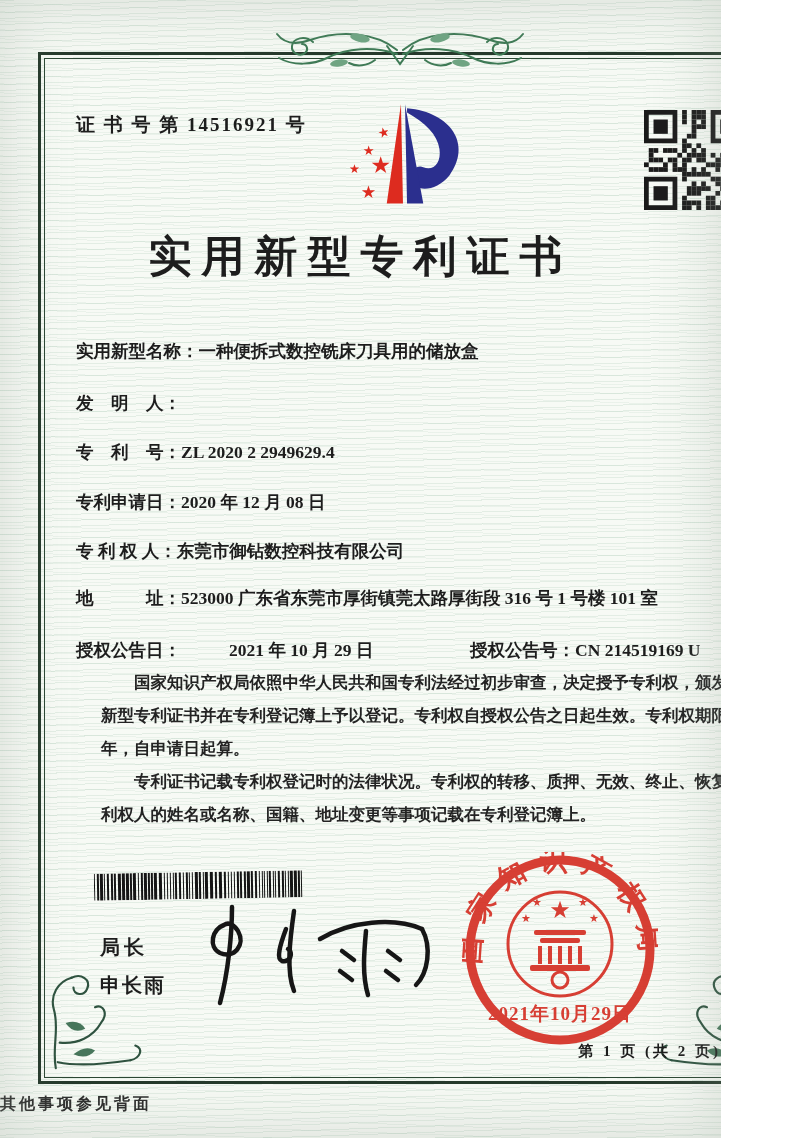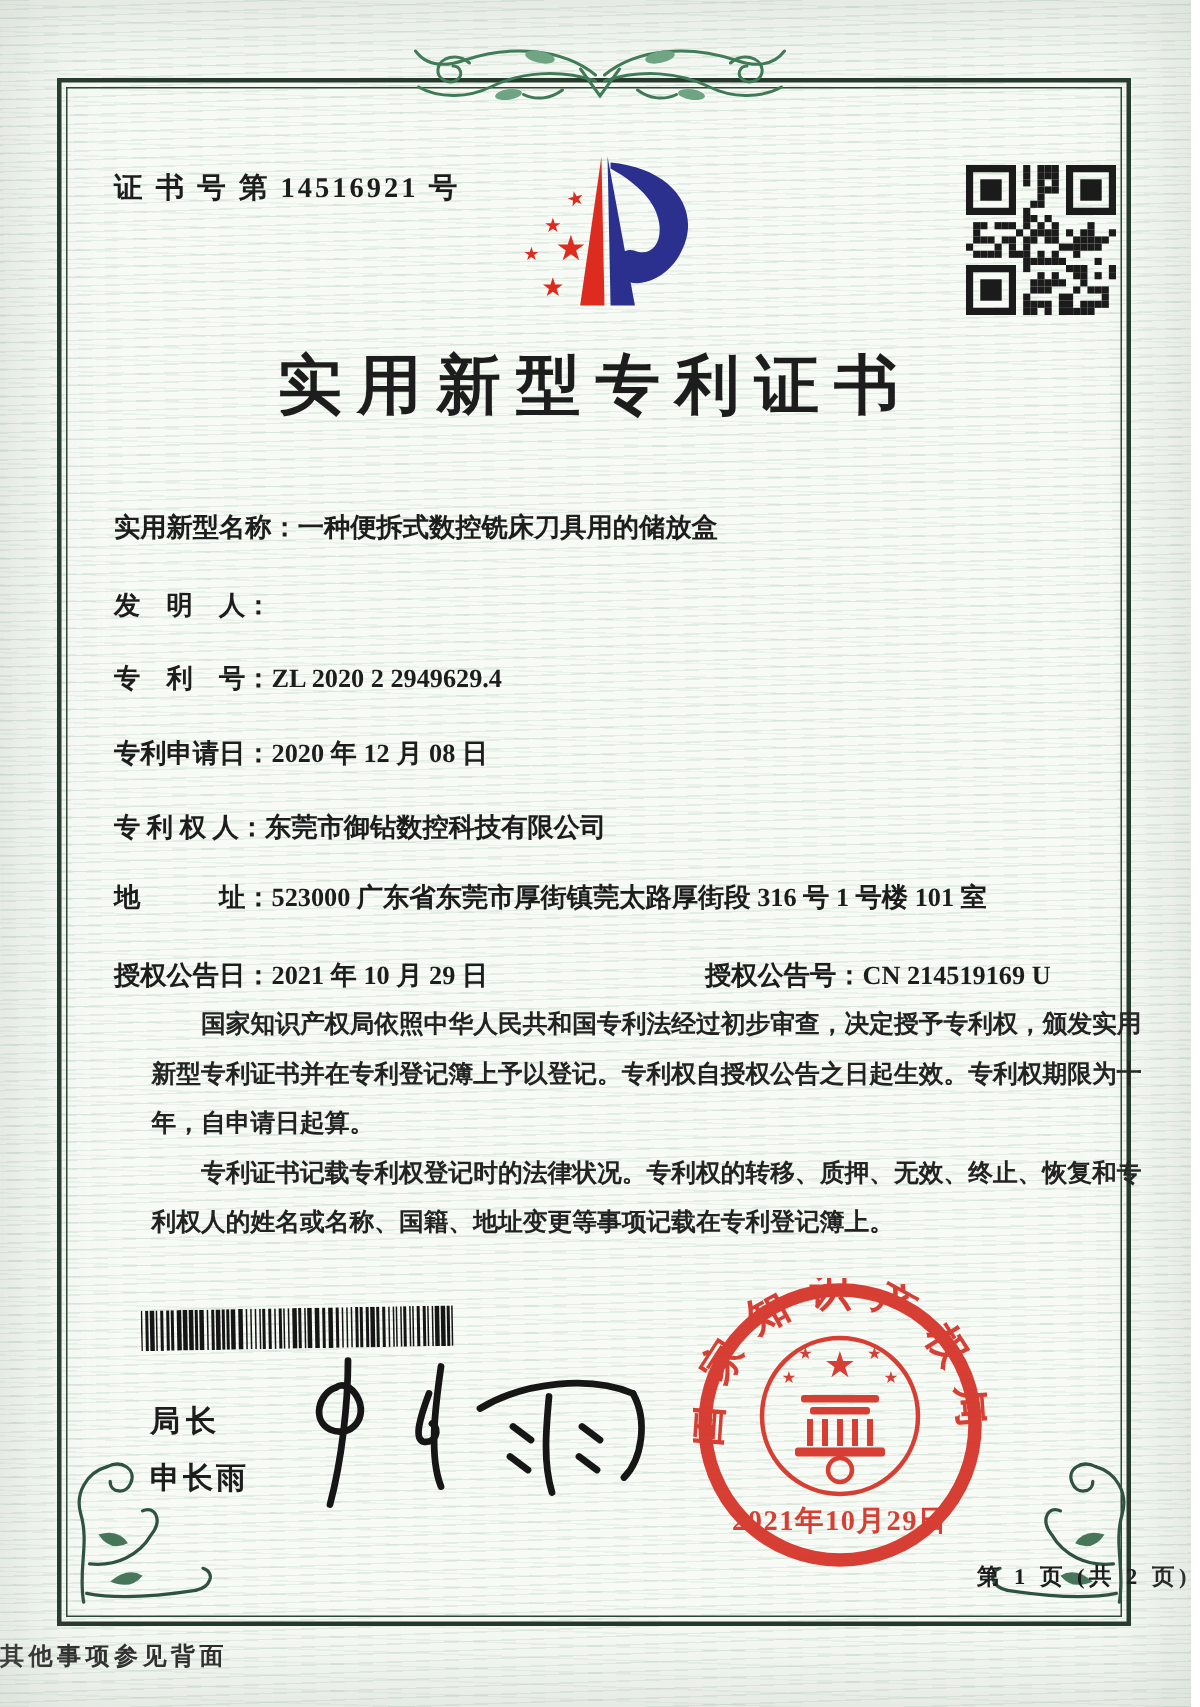--- a/index.html
+++ b/index.html
@@ -1,17 +1,17 @@
 <!DOCTYPE html>
 <html><head>
 <meta charset="utf-8">
 <style>
   html,body{margin:0;padding:0;}
   .page{
-    position:relative; width:794px; height:1138px; overflow:hidden;
+    position:relative; width:721px; height:1138px; overflow:hidden;
     background-color:#f7faf5;
     background-image:
       repeating-linear-gradient(178deg, rgba(120,170,140,.16) 0 1px, rgba(255,255,255,0) 1px 6px),
       repeating-linear-gradient(2deg, rgba(120,170,140,.10) 0 1px, rgba(255,255,255,0) 1px 9px);
     font-family:"Liberation Serif","DejaVu Serif",serif;
     color:#1d1d1d;
   }
   .page::after{content:""; position:absolute; inset:0; pointer-events:none;
     box-shadow: inset 0 0 70px rgba(150,160,150,.35);}
   .frame{position:absolute; left:38px; top:52px; width:710px; height:1026px;
@@ -21,21 +21,21 @@
   .cert-no{position:absolute; left:76px; top:112px; font-size:19px; font-weight:700; letter-spacing:2px;}
   .logo{position:absolute; left:328px; top:96px; width:152px; height:122px;}
   .qr{position:absolute; left:644px; top:110px; width:100px; height:100px;}
   .title{position:absolute; left:0; right:0; top:228px; text-align:center;
     font-size:43px; font-weight:700; letter-spacing:10px;}
   .fields{position:absolute; left:76px; top:338px; width:658px; font-size:17.5px; font-weight:700;}
   .fr{position:absolute; left:0; display:flex; width:658px; line-height:26px;}
   .fr .flb{white-space:pre; flex:0 0 auto;}
   .fr .fv{flex:1 1 auto;}
   .fr1{top:0;} .fr2{top:52px;} .fr3{top:101px;} .fr4{top:151px;}
-  .fr5{top:200px;} .fr6{top:247px;} .fr7{top:299px;}
+  .fr5{top:200px;} .fr6{top:247px;} .fr7{top:299px;gap:48px;}
   .authno{position:absolute; left:394px; top:0; white-space:nowrap;text-align:center;}
   .paras{position:absolute; left:76px; top:666px; width:660px;margin-left:25px;}
   .paras p{margin:0; text-indent:2em; text-align:justify; font-size:16.5px;
     line-height:33px; font-weight:600; color:#232323;}
   .barcode{position:absolute; left:94px; top:872px; width:212px; height:27px; transform:rotate(-1deg);}
   .signer-pos{position:absolute; left:100px; top:934px; font-size:20px; font-weight:700; letter-spacing:4px;}
   .signer-name{position:absolute; left:100px; top:972px; font-size:20px; font-weight:700; letter-spacing:2px;}
   .signature{position:absolute; left:190px; top:895px; width:250px; height:115px;}
   .seal{position:absolute; left:462px; top:852px; width:196px; height:196px; opacity:.93;}
   .seal svg text{font-family:"Liberation Serif","DejaVu Serif",serif;}

